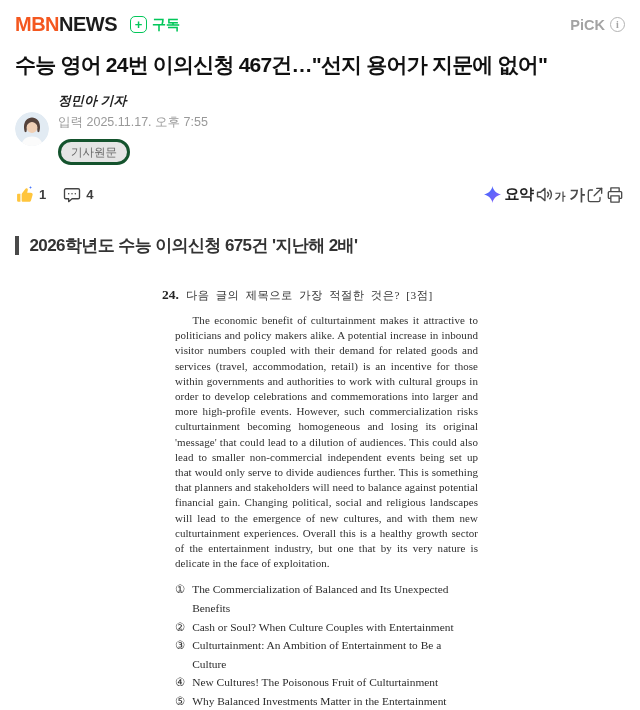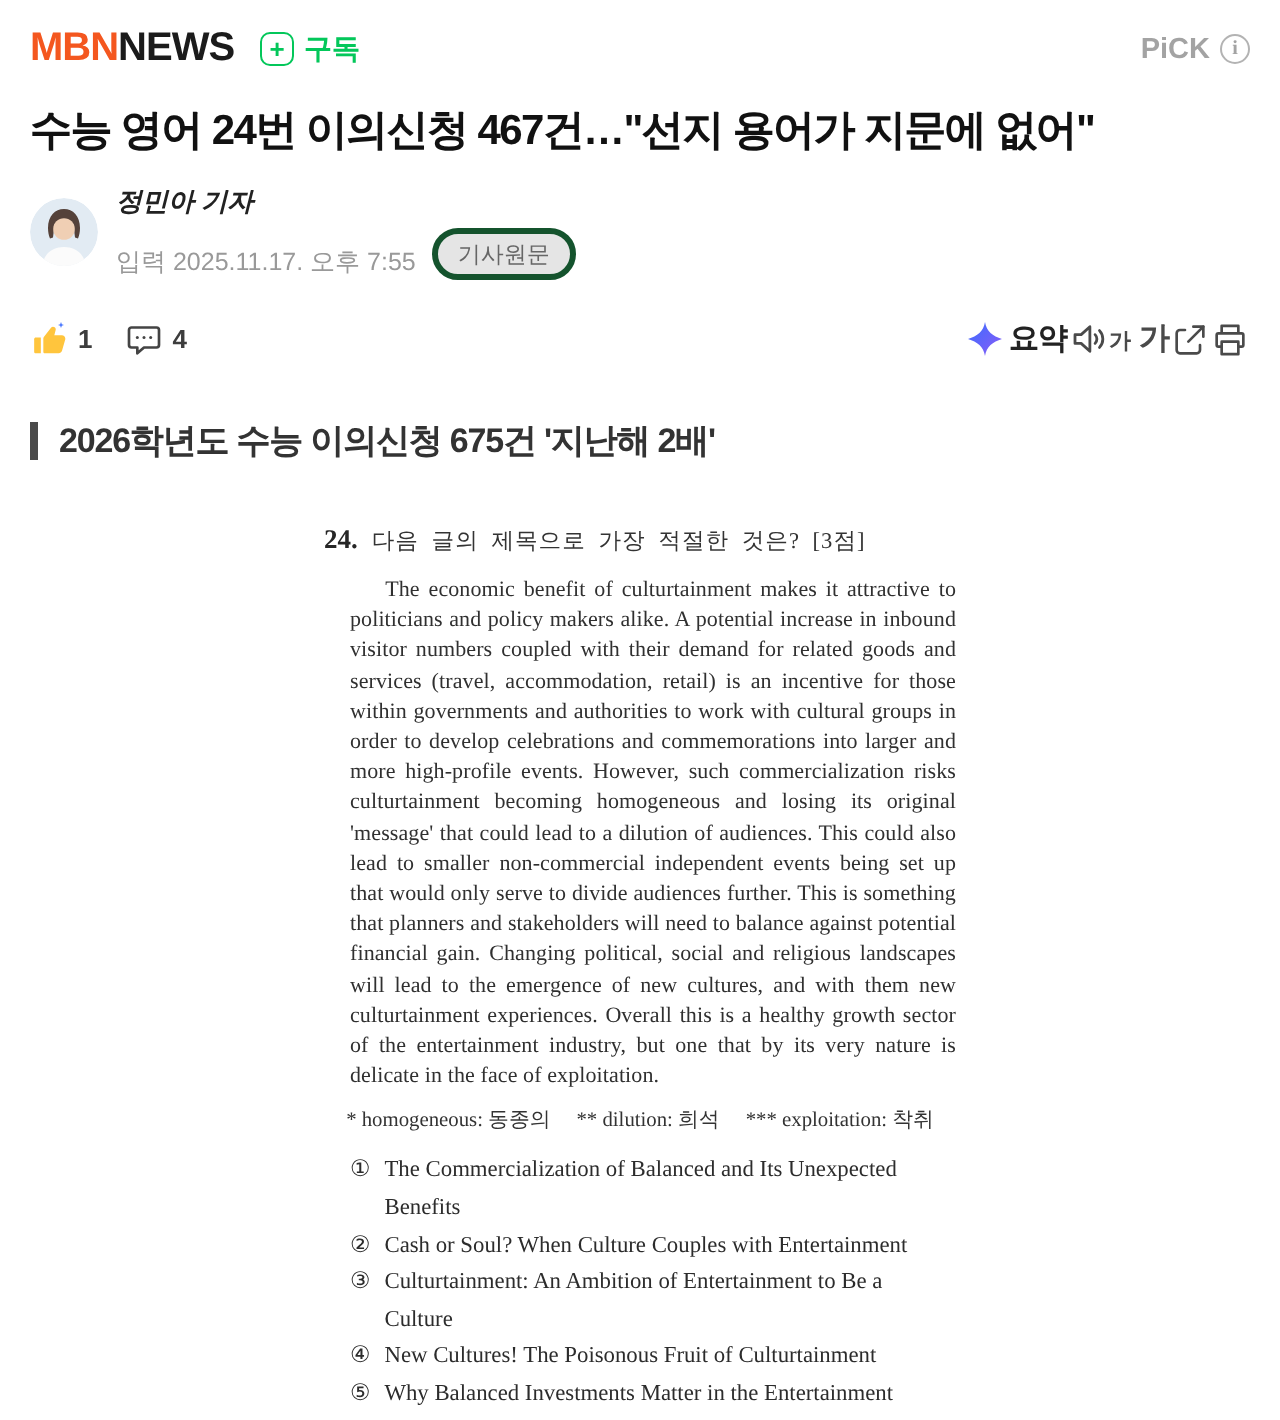--- a/index.html
+++ b/index.html
@@ -23,21 +23,21 @@
     color:#a3a3a3; font-size:10px; font-weight:700; display:flex; align-items:center;
     justify-content:center; font-family:"Liberation Serif",serif; }
 
   
   .title { margin:15px 15px 0 15px; font-size:21px; font-weight:800; color:#111;
     letter-spacing:-0.8px; white-space:nowrap; overflow:hidden; }
   .byline { display:flex; align-items:center; margin:13px 15px 0 15px; }
   .avatar { width:34px; height:34px; border-radius:50%; overflow:hidden; flex:0 0 34px; }
   .by-txt { margin-left:9px; }
   .by-name { font-size:13px; font-weight:700; color:#222;font-style:italic; }
-  .by-meta { display:flex; align-items:flex-end; gap:8px; margin-top:4px; }
+  .by-meta { display:flex; align-items:flex-start; gap:8px; margin-top:4px;flex-direction:column; }
   .by-date { font-size:12.5px; color:#999; }
   .src-pill { border:3px solid #14532d; border-radius:14px; padding:2.5px 10px;
     font-size:11.5px; color:#666; background:#e5e5e5; cursor:pointer; }
 
   
   .react { display:flex; align-items:center; margin:19px 15px 0 15px; }
   .rx-grp { display:flex; align-items:center; gap:4px; cursor:pointer; }
   .rx-grp + .rx-grp { margin-left:16px; }
   .rx-cnt { font-size:13px; font-weight:700; color:#3d3d3d; }
   .rx-sp { flex:1; }
@@ -184,25 +184,20 @@
   <div class="sh-txt">2026학년도 수능 이의신청 675건 '지난해 2배'</div>
 </div>
 
 <div class="figure">
   <div class="paper">
     <div class="q-line">
       <span class="q-num">24.</span>
       <span class="q-txt">다음 글의 제목으로 가장 적절한 것은? [3점]</span>
     </div>
     <p class="passage">The economic benefit of culturtainment makes it attractive to politicians and policy makers alike. A potential increase in inbound visitor numbers coupled with their demand for related goods and services (travel, accommodation, retail) is an incentive for those within governments and authorities to work with cultural groups in order to develop celebrations and commemorations into larger and more high-profile events. However, such commercialization risks culturtainment becoming homogeneous and losing its original 'message' that could lead to a dilution of audiences. This could also lead to smaller non-commercial independent events being set up that would only serve to divide audiences further. This is something that planners and stakeholders will need to balance against potential financial gain. Changing political, social and religious landscapes will lead to the emergence of new cultures, and with them new culturtainment experiences. Overall this is a healthy growth sector of the entertainment industry, but one that by its very nature is delicate in the face of exploitation.</p>
-    <div class="footnote">
-      <span>* homogeneous: 동종의</span>
-      <span>** dilution: 희석</span>
-      <span>*** exploitation: 착취</span>
-    </div>
     <ul class="options">
       <li>
         <span class="opt-num">①</span>
         <span>The Commercialization of Balanced and Its Unexpected Benefits</span>
       </li>
       <li>
         <span class="opt-num">②</span>
         <span>Cash or Soul? When Culture Couples with Entertainment</span>
       </li>
       <li>

